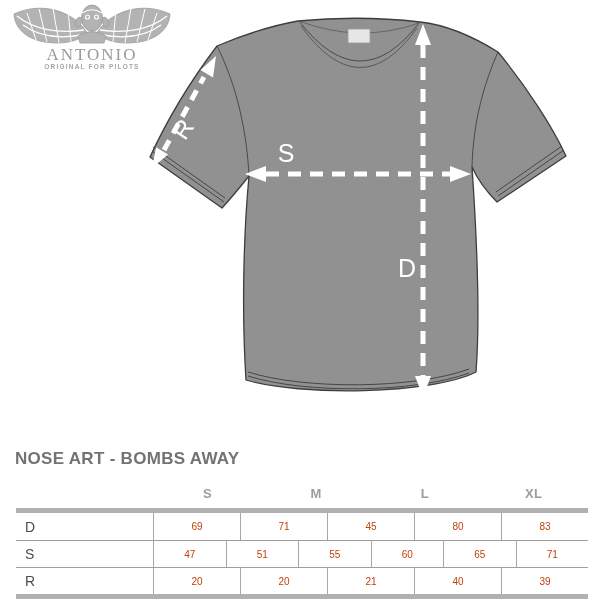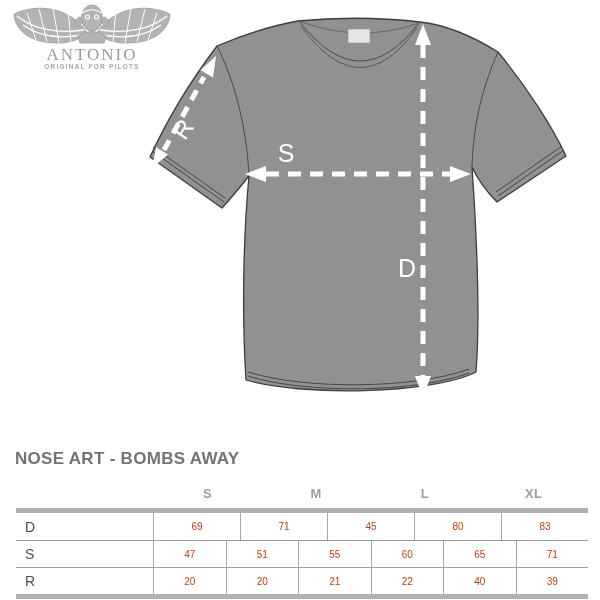--- a/index.html
+++ b/index.html
@@ -155,21 +155,20 @@
       <div class="td">60</div>
       <div class="td">65</div>
       <div class="td">71</div>
     </div>
 
     <div class="trow bordered">
       <div class="td-label">R</div>
       <div class="td">20</div>
       <div class="td">20</div>
       <div class="td">21</div>
-      <div class="td">22</div>
       <div class="td">40</div>
       <div class="td">39</div>
     </div>
 
     <div class="tbar"></div>
   </div>
 
 </div>
 
 </body></html>

